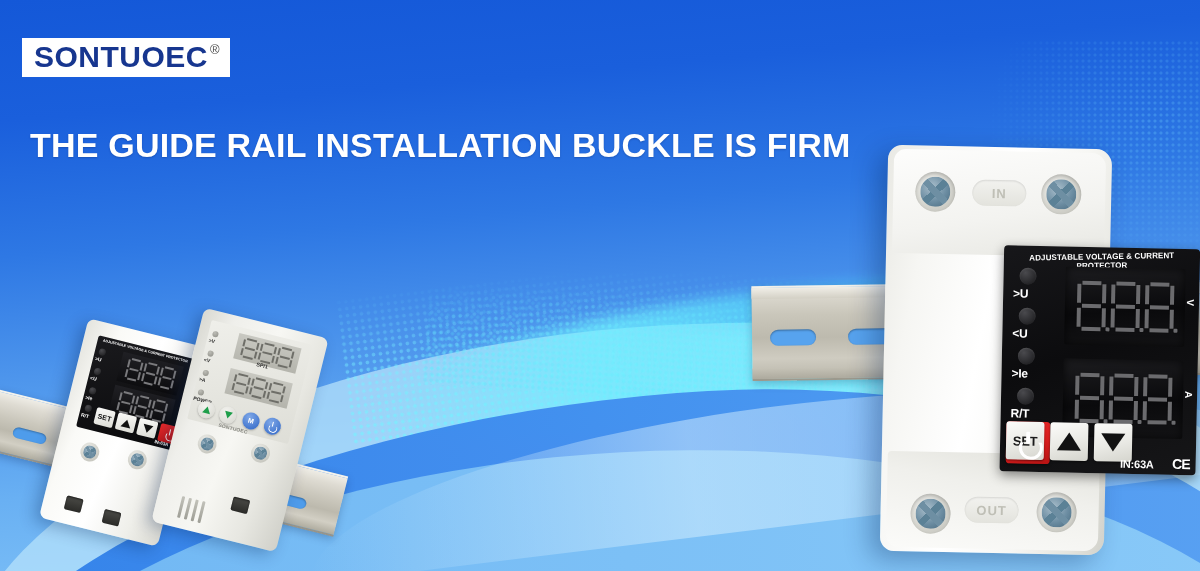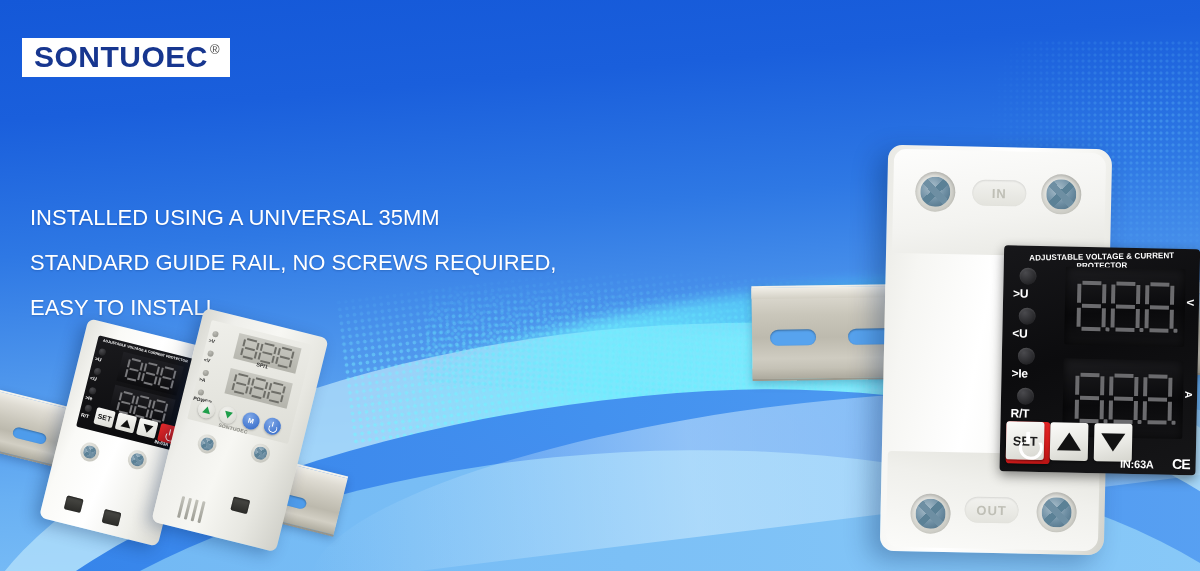--- a/index.html
+++ b/index.html
@@ -452,26 +452,22 @@
   <div class="wv" id="dot-grid-right"></div>
   <div class="wv" id="wave-mid-dark"></div>
   <div class="wv" id="wave-lower-pale"></div>
   <div class="wv" id="wave-thin-streak"></div>
 
   <div id="logo-block">
     <span id="logo-text">SONTUOEC</span>
     <span id="logo-reg">®</span>
   </div>
 
-
-  <div id="subheadline">
-    <div class="sub-line">INSTALLED USING A UNIVERSAL 35MM</div>
-    <div class="sub-line">STANDARD GUIDE RAIL, NO SCREWS REQUIRED,</div>
-    <div class="sub-line">EASY TO INSTALL</div>
-  </div>
+  <div id="headline">THE GUIDE RAIL INSTALLATION BUCKLE IS FIRM</div>
+
 
   <div id="din-rail-right">
     <div class="rail-lip-top-r"></div>
     <div class="rail-lip-bot-r"></div>
     <div class="rail-slot-r" style="left:18px;"></div>
     <div class="rail-slot-r" style="left:96px;"></div>
     <div class="rail-slot-r" style="left:330px;"></div>
     <div class="rail-slot-r" style="left:400px;"></div>
   </div>
 

